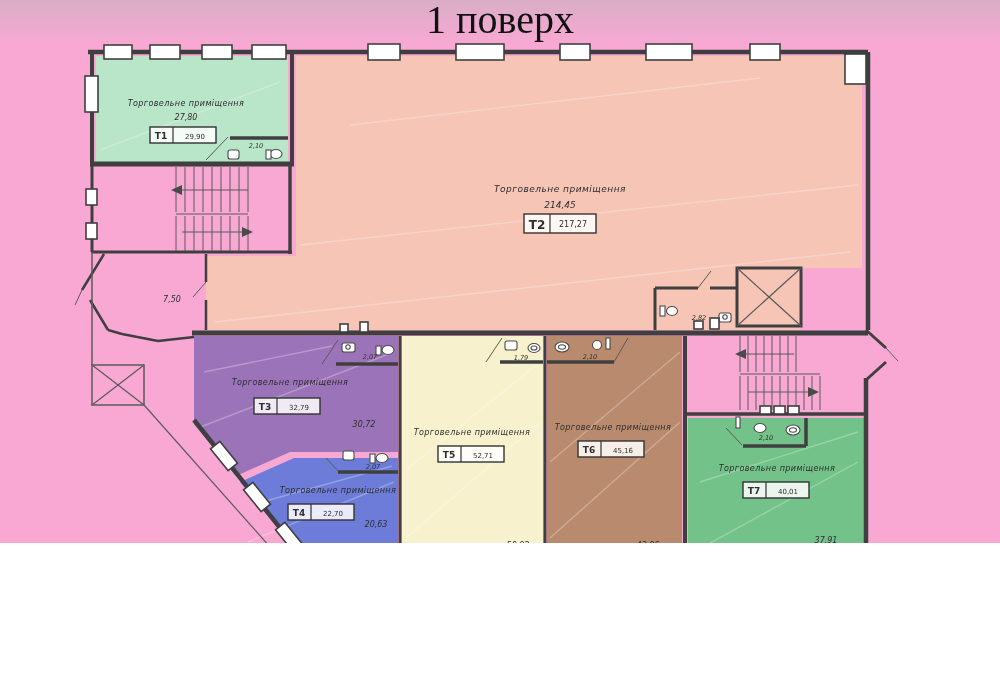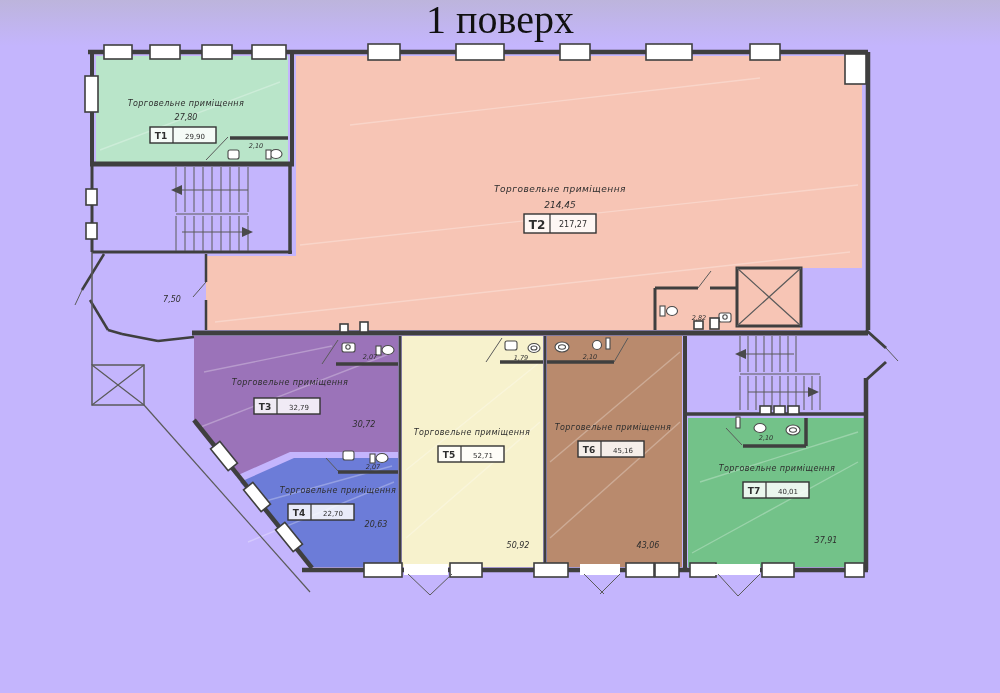--- a/index.html
+++ b/index.html
@@ -1,16 +1,16 @@
 <!DOCTYPE html>
 <html><head>
 <meta charset="utf-8">
 <style>
   html,body{margin:0;padding:0;background:#fff;}
-  .stage{position:relative;width:1000px;height:693px;background:#c4b5fd;overflow:hidden;
+  .stage{position:relative;width:1000px;height:543px;background:#f9a8d4;overflow:hidden;
          font-family:"DejaVu Sans",sans-serif;}
   .stage::before{content:"";position:absolute;left:0;top:0;right:0;height:46px;
          background:linear-gradient(to bottom,rgba(180,180,180,.45),rgba(255,255,255,0));
          pointer-events:none;z-index:2;}
   .title{position:absolute;top:-4px;left:0;width:100%;text-align:center;z-index:3;
          font-family:"Liberation Serif","DejaVu Serif",serif;font-size:40px;color:#111;}
   svg{position:absolute;left:0;top:0;}
   svg text{font-family:"DejaVu Sans",sans-serif;font-style:italic;fill:#2e2e2e;}
   .rname{font-size:8px;letter-spacing:.4px;}
   .rname-big{font-size:9px;letter-spacing:.5px;}

